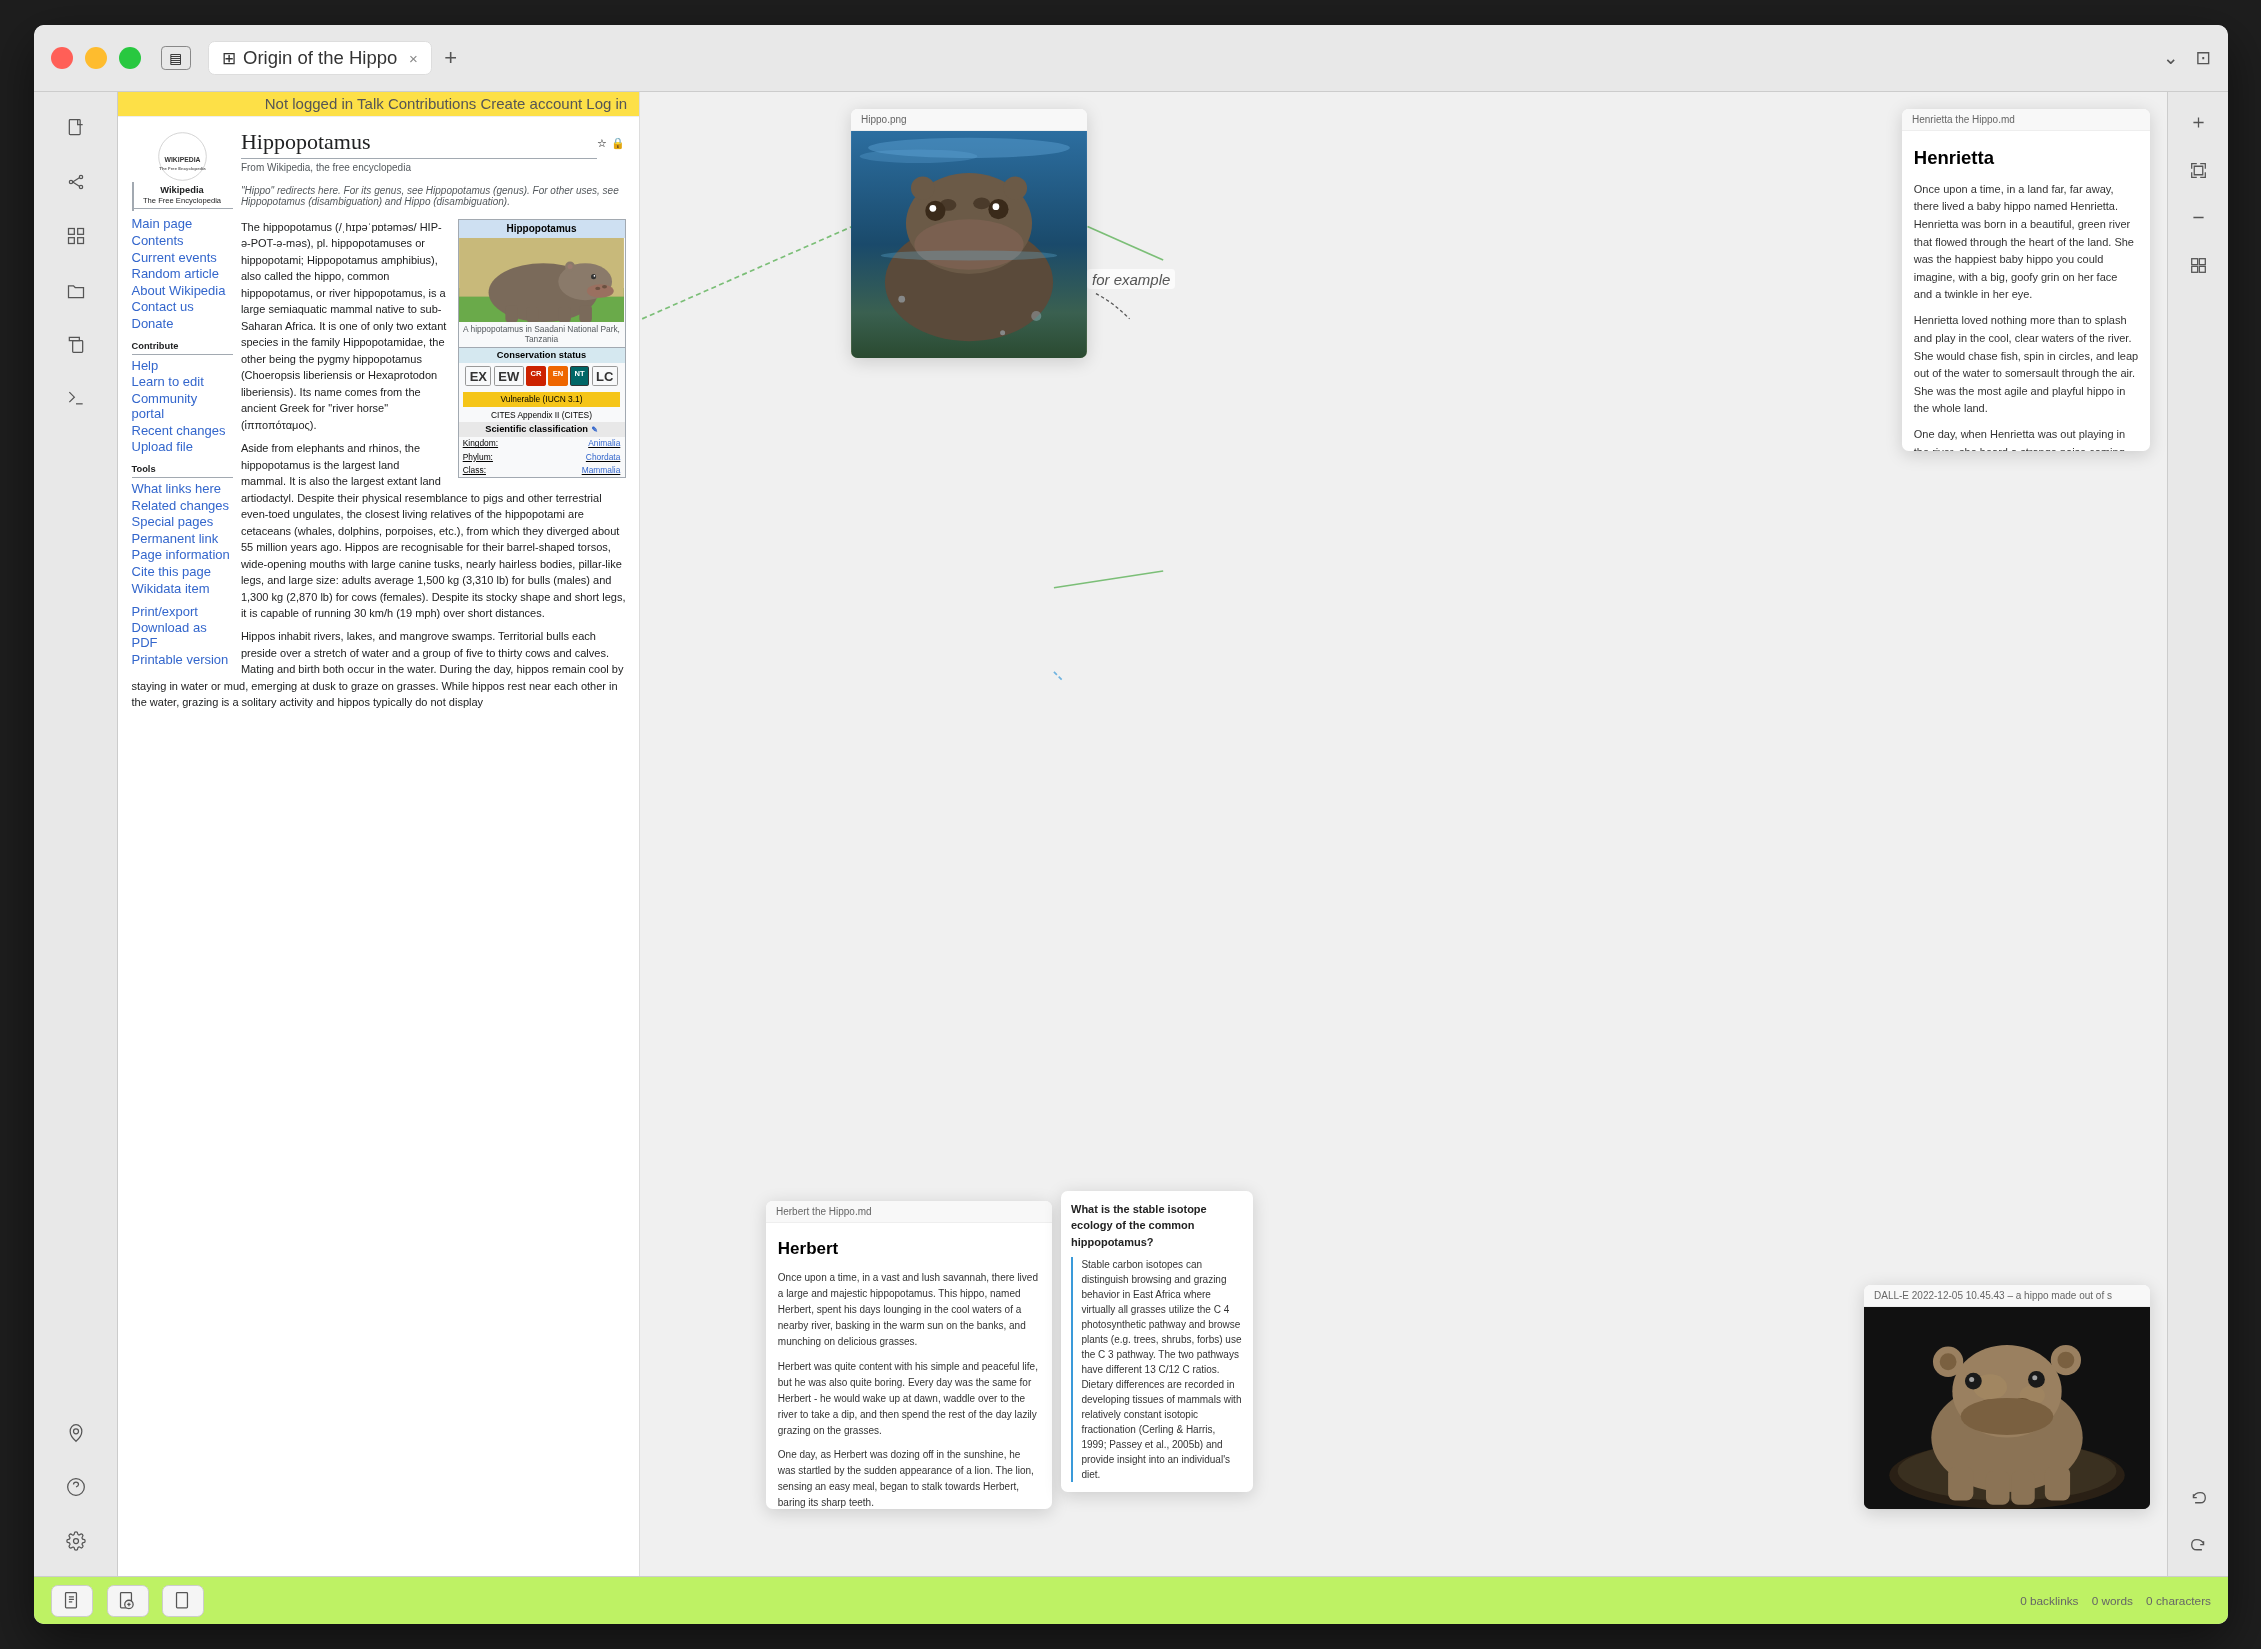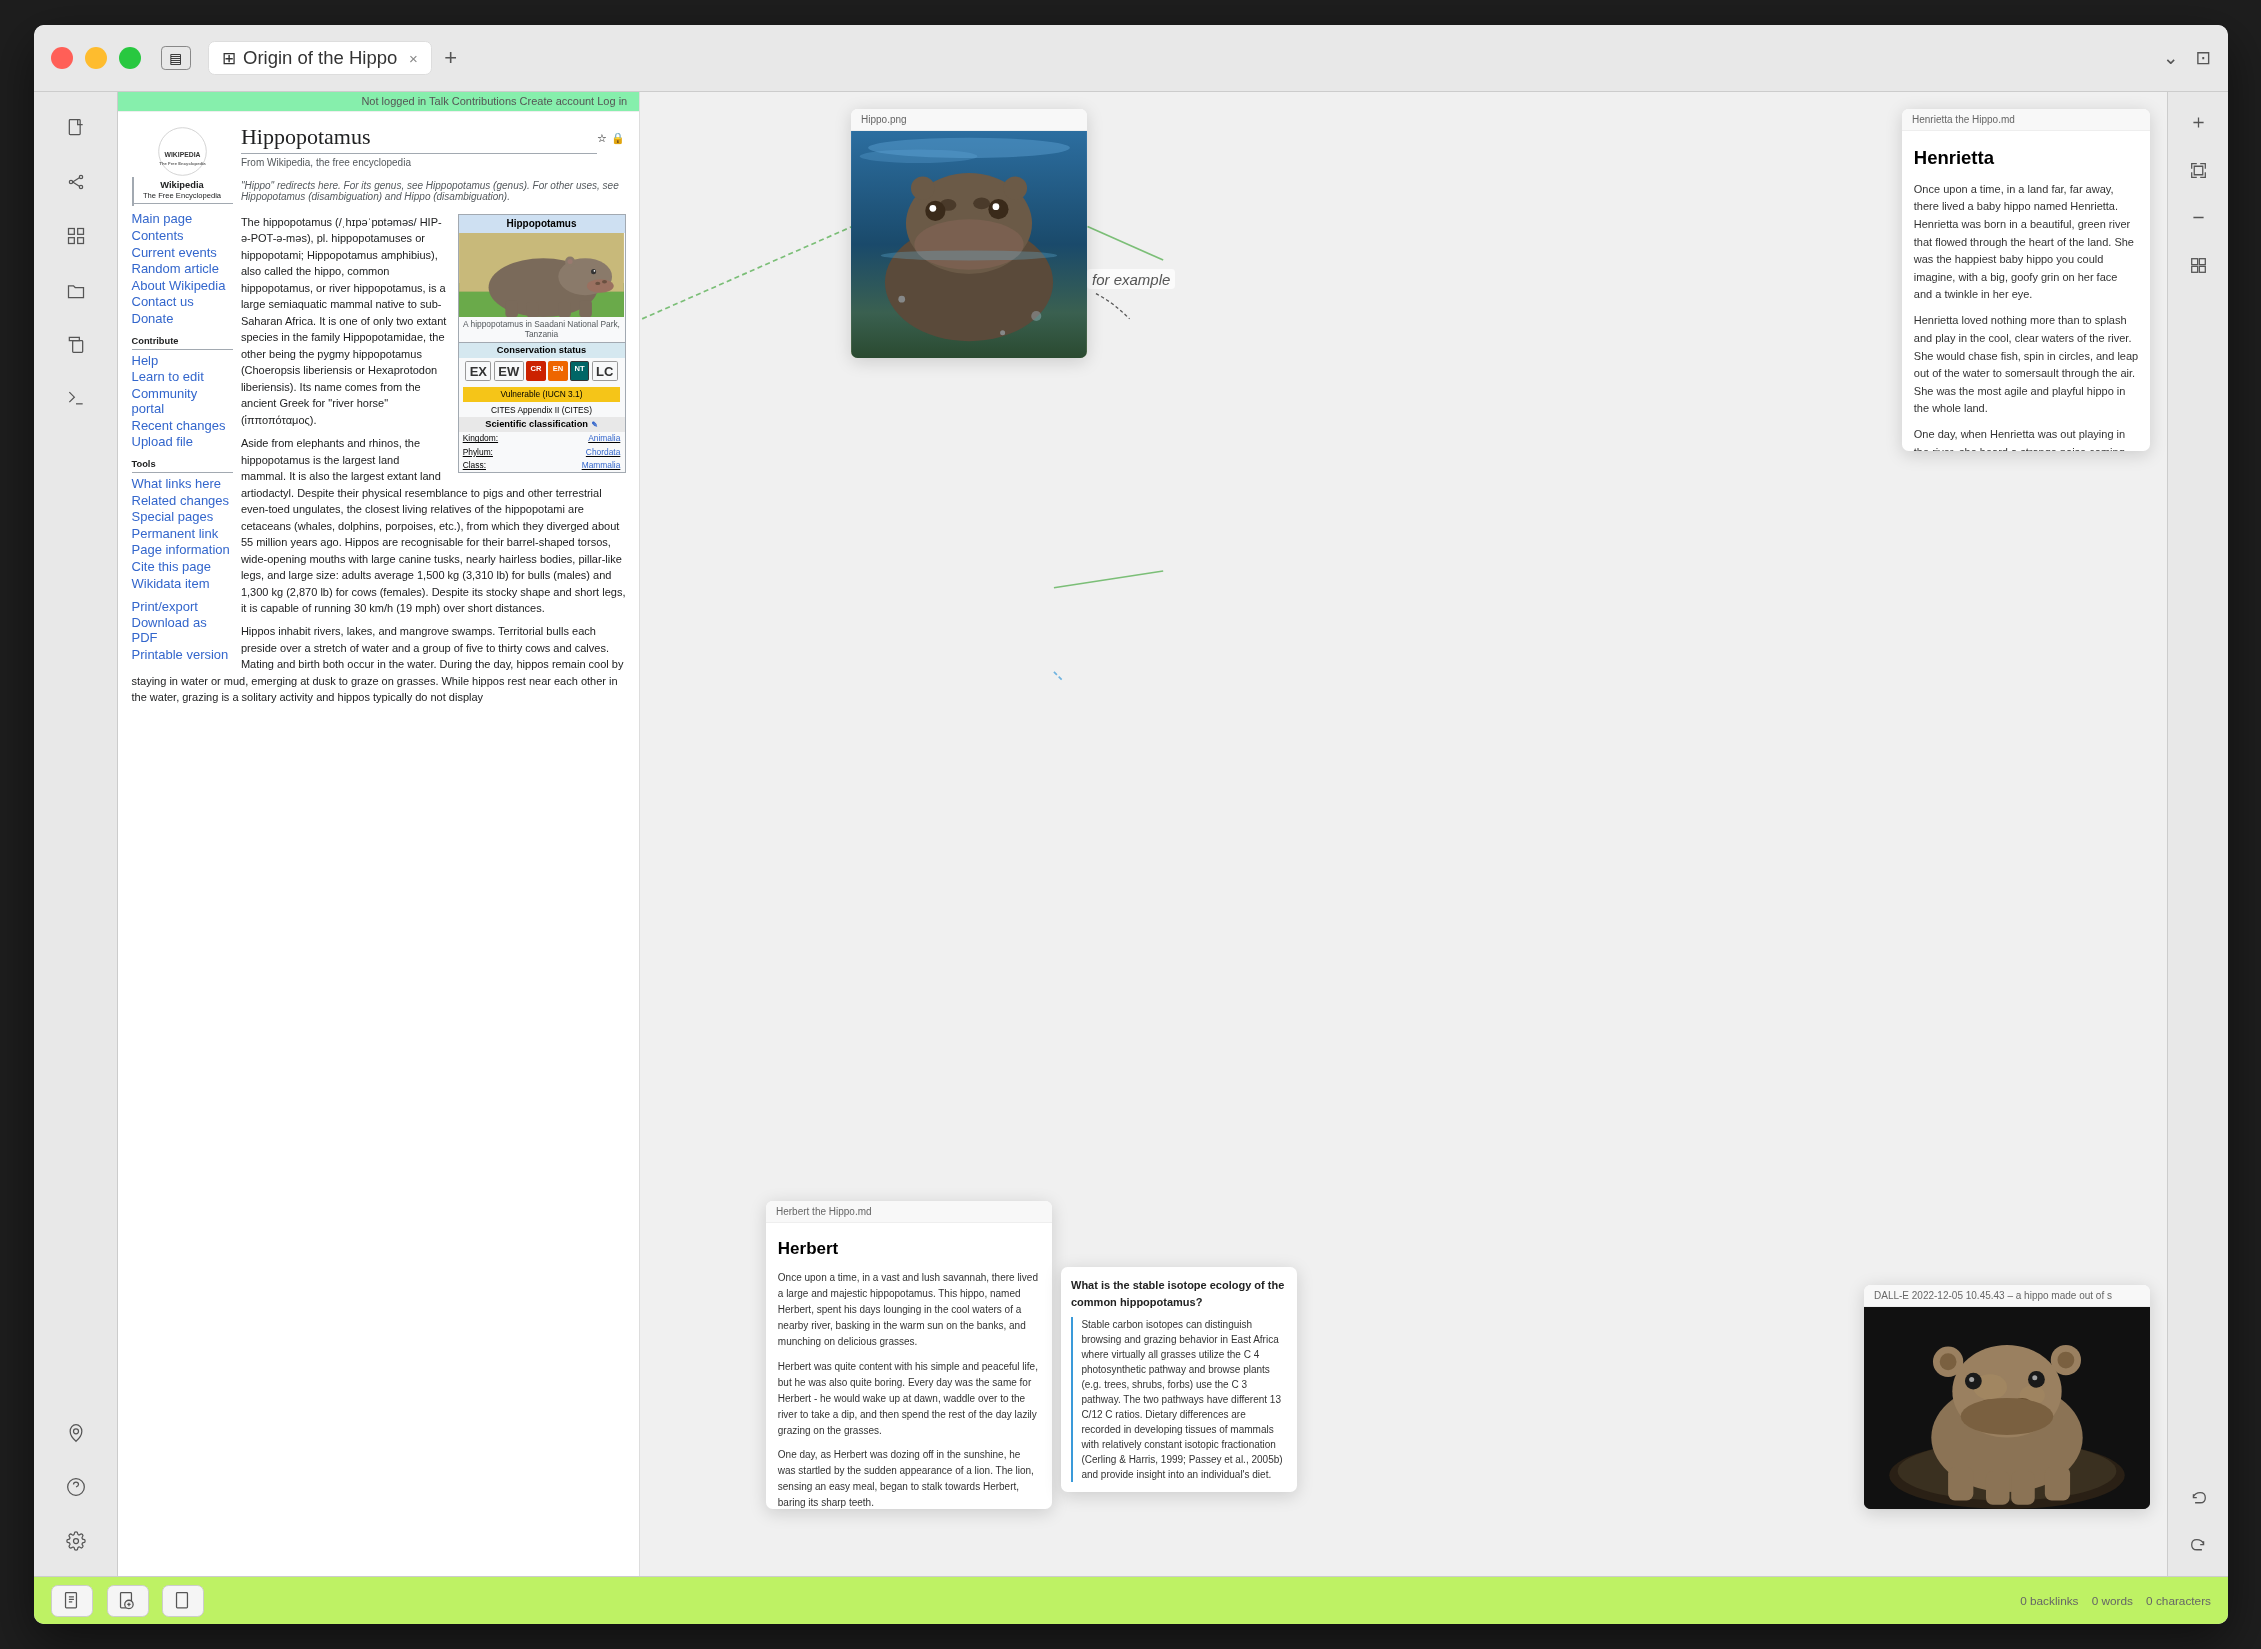--- a/index.html
+++ b/index.html
@@ -181,24 +181,24 @@
     }
     .wiki-search-btn {
       background: #f8f8f8;
       border: none;
       border-left: 0.8px solid #aaa;
       padding: 2.5px 6.7px;
       cursor: pointer;
       font-size: 11px;
     }
     .wiki-user-bar {
-      background: #86efac;
+      background: #fde047;
       border-bottom: 0.8px solid #eee;
       padding: 3.4px 11.8px;
-      font-size: 11px;
+      font-size: 15px;
       color: #555;
       text-align: right;
     }
     .wiki-body {
       padding: 11.8px 13.5px;
       overflow-y: auto;
       height: calc(100% - 59px);
     }
     .wiki-title-row {
       display: flex;
@@ -420,21 +420,21 @@
       margin-bottom: 8.4px;
     }
     .herbert-body p {
       margin-bottom: 8.4px;
       color: #333;
     }
     
     .isotope-card {
       bottom: 84px;
       left: 421px;
-      width: 236px;
+      width: 192px;
     }
     .isotope-body {
       padding: 10px;
       font-size: 10px;
       line-height: 1.5;
     }
     .isotope-question {
       font-weight: bold;
       margin-bottom: 6.7px;
       color: #222;

